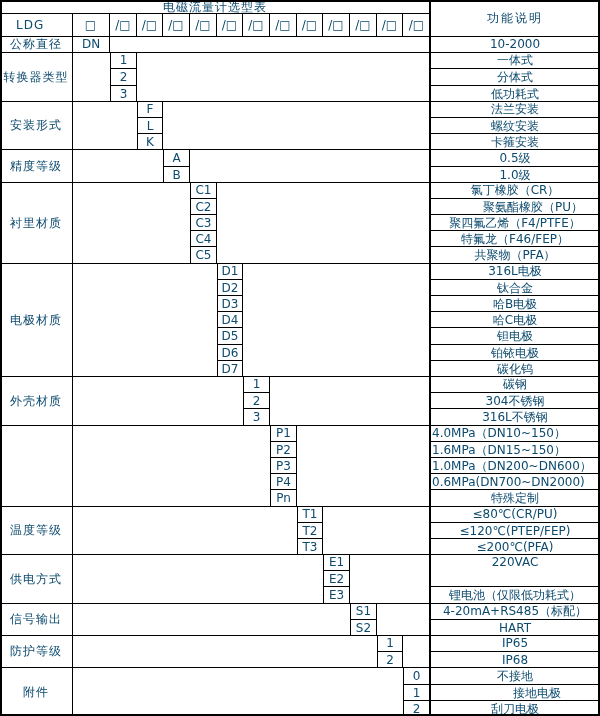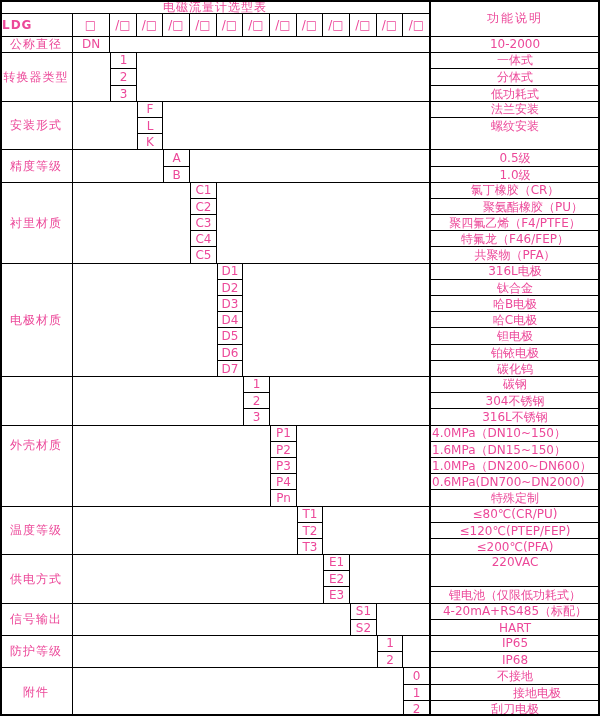--- a/index.html
+++ b/index.html
@@ -1,22 +1,22 @@
 <!DOCTYPE html>
 <html><head>
 <meta charset="utf-8">
 <style>
   html,body{margin:0;padding:0;background:#fff;}
-  #stage{position:relative;width:600px;height:716px;background:#fff;color:#ec4899;
+  #stage{position:relative;width:600px;height:716px;background:#fff;color:#0c4a6e;
          font-family:"DejaVu Sans","Liberation Sans",sans-serif;overflow:hidden;}
   .abs{position:absolute;box-sizing:border-box;}
   .cell{display:flex;align-items:center;justify-content:center;font-size:12px;line-height:1;
         white-space:nowrap;overflow:hidden;}
   .left-align{justify-content:flex-start;padding-left:2px;}
-  .ldg-label{justify-content:flex-start;padding-left:2px;letter-spacing:1px;font-weight:bold;}
+  .ldg-label{justify-content:flex-start;padding-left:16px;letter-spacing:1px;}
   .code-cell{border-left:1px solid #000;border-right:1px solid #000;}
   .bt{border-top:1px solid #000;}
   .br{border-right:1px solid #000;}
   .hline{background:#000;height:1px;}
   .vline{background:#000;}
   .outer{border:2px solid #000;pointer-events:none;}
   .title-cell{font-size:12px;letter-spacing:1px;}
   .cat-cell{letter-spacing:1px;}
 </style>
 </head>
@@ -54,20 +54,21 @@
       <div class="abs cell bt" style="left: 430px; top: 68px; width: 170px; height: 17px;">分体式</div>
       <div class="abs cell code-cell bt" style="left: 110px; top: 85px; width: 27px; height: 16px;">3</div>
       <div class="abs cell bt" style="left: 430px; top: 85px; width: 170px; height: 16px;">低功耗式</div>
       <div class="abs hline" style="left: 0px; top: 101px; width: 600px; height: 1px;"></div>
       <div class="abs cell cat-cell" style="left: 0px; top: 101px; width: 72px; height: 48px;">安装形式</div>
       <div class="abs cell code-cell" style="left: 137px; top: 101px; width: 26px; height: 16px;">F</div>
       <div class="abs cell" style="left: 430px; top: 101px; width: 170px; height: 16px;">法兰安装</div>
       <div class="abs cell code-cell bt" style="left: 137px; top: 117px; width: 26px; height: 16px;">L</div>
       <div class="abs cell bt" style="left: 430px; top: 117px; width: 170px; height: 16px;">螺纹安装</div>
       <div class="abs cell code-cell bt" style="left: 137px; top: 133px; width: 26px; height: 16px;">K</div>
+      <div class="abs cell bt" style="left: 430px; top: 133px; width: 170px; height: 16px;">卡箍安装</div>
       <div class="abs hline" style="left: 0px; top: 149px; width: 600px; height: 1px;"></div>
       <div class="abs cell cat-cell" style="left: 0px; top: 149px; width: 72px; height: 33px;">精度等级</div>
       <div class="abs cell code-cell" style="left: 163px; top: 149px; width: 27px; height: 17px;">A</div>
       <div class="abs cell" style="left: 430px; top: 149px; width: 170px; height: 17px;">0.5级</div>
       <div class="abs cell code-cell bt" style="left: 163px; top: 166px; width: 27px; height: 16px;">B</div>
       <div class="abs cell bt" style="left: 430px; top: 166px; width: 170px; height: 16px;">1.0级</div>
       <div class="abs hline" style="left: 0px; top: 182px; width: 600px; height: 1px;"></div>
       <div class="abs cell cat-cell" style="left: 0px; top: 182px; width: 72px; height: 81px;">衬里材质</div>
       <div class="abs cell code-cell" style="left: 190px; top: 182px; width: 27px; height: 16px;">C1</div>
       <div class="abs cell" style="left: 430px; top: 182px; width: 170px; height: 16px;">氯丁橡胶（CR）</div>
@@ -89,21 +90,21 @@
       <div class="abs cell bt" style="left: 430px; top: 295px; width: 170px; height: 16px;">哈B电极</div>
       <div class="abs cell code-cell bt" style="left: 217px; top: 311px; width: 26px; height: 16px;">D4</div>
       <div class="abs cell bt" style="left: 430px; top: 311px; width: 170px; height: 16px;">哈C电极</div>
       <div class="abs cell code-cell bt" style="left: 217px; top: 327px; width: 26px; height: 17px;">D5</div>
       <div class="abs cell bt" style="left: 430px; top: 327px; width: 170px; height: 17px;">钽电极</div>
       <div class="abs cell code-cell bt" style="left: 217px; top: 344px; width: 26px; height: 16px;">D6</div>
       <div class="abs cell bt" style="left: 430px; top: 344px; width: 170px; height: 16px;">铂铱电极</div>
       <div class="abs cell code-cell bt" style="left: 217px; top: 360px; width: 26px; height: 16px;">D7</div>
       <div class="abs cell bt" style="left: 430px; top: 360px; width: 170px; height: 16px;">碳化钨</div>
       <div class="abs hline" style="left: 0px; top: 376px; width: 600px; height: 1px;"></div>
-      <div class="abs cell cat-cell" style="left: 0px; top: 376px; width: 72px; height: 49px; margin-top: 44px;">外壳材质</div>
+      <div class="abs cell cat-cell" style="left: 0px; top: 376px; width: 72px; height: 49px;">外壳材质</div>
       <div class="abs cell code-cell" style="left: 243px; top: 376px; width: 27px; height: 16px;">1</div>
       <div class="abs cell" style="left: 430px; top: 376px; width: 170px; height: 16px;">碳钢</div>
       <div class="abs cell code-cell bt" style="left: 243px; top: 392px; width: 27px; height: 16px;">2</div>
       <div class="abs cell bt" style="left: 430px; top: 392px; width: 170px; height: 16px;">304不锈钢</div>
       <div class="abs cell code-cell bt" style="left: 243px; top: 408px; width: 27px; height: 17px;">3</div>
       <div class="abs cell bt" style="left: 430px; top: 408px; width: 170px; height: 17px;">316L不锈钢</div>
       <div class="abs hline" style="left: 0px; top: 425px; width: 600px; height: 1px;"></div>
       <div class="abs cell code-cell" style="left: 270px; top: 425px; width: 27px; height: 16px;">P1</div>
       <div class="abs cell left-align" style="left: 430px; top: 425px; width: 170px; height: 16px;">4.0MPa（DN10~150）</div>
       <div class="abs cell code-cell bt" style="left: 270px; top: 441px; width: 27px; height: 16px;">P2</div>

